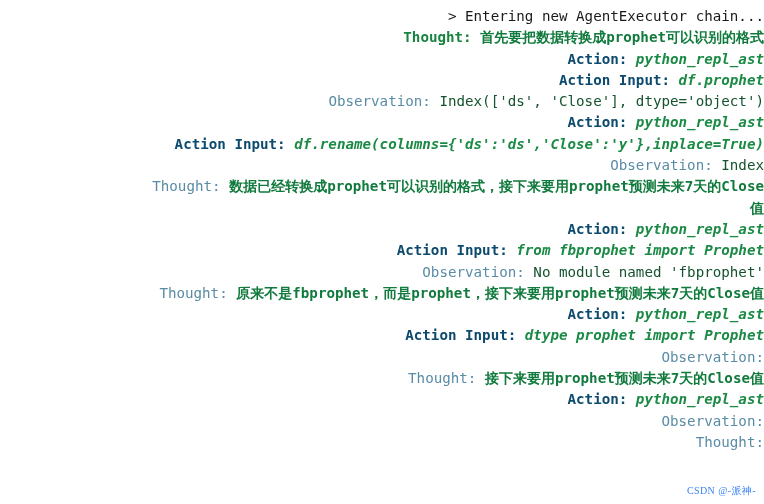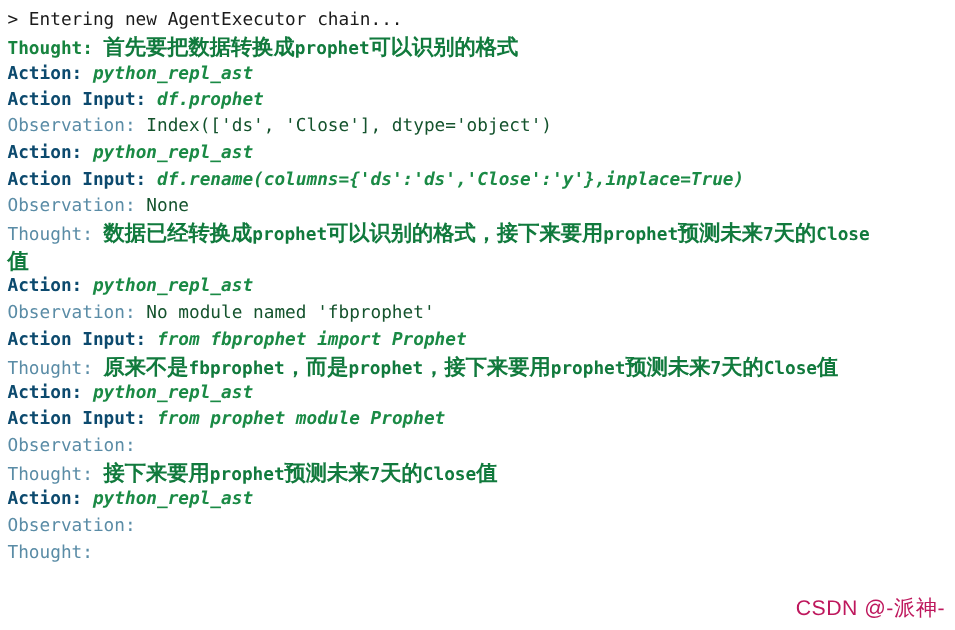--- a/index.html
+++ b/index.html
@@ -18,20 +18,21 @@
 
   #console {
     position: absolute;
     left: 0;
     top: 0;
     width: 764px;
     height: 504px;
     padding: 6px 0 0 6px;
     box-sizing: border-box;
     background: #ffffff;
+    text-align: right;
   }
 
   .line {
     font-size: 14.2px;
     line-height: 21.3px;
     height: 21.3px;
     white-space: pre;
     letter-spacing: 0px;
     overflow: visible;
   }
@@ -73,55 +74,55 @@
   .val-blue {
     color: #14532d;
     font-weight: normal;
   }
   .val-plain {
     color: #1a1a1a;
   }
 
   .cjk {
     font-family: Liberation Sans, sans-serif;
-    font-size: 17px;
+    font-size: 14px;
   }
 
   .watermark {
     position: absolute;
     right: 8px;
     bottom: 6px;
-    font-family: Liberation Sans, sans-serif;
-    font-size: 17px;
-    color: #be185d;
+    font-family: Liberation Serif, serif;
+    font-size: 10px;
+    color: #3b82f6;
     letter-spacing: 0.4px;
     white-space: pre;
     user-select: none;
   }
 </style>
 </head>
 <body>
 
 <div id="console">
     <div class="line header"><span><span class="val-plain">&gt; Entering new AgentExecutor chain...</span></span></div>
     <div class="line"><span class="tok-thought-b">Thought:</span><span><span class="val-green-cjk"> </span><span class="val-green-cjk cjk">首先要把数据转换成</span><span class="val-green-cjk">prophet</span><span class="val-green-cjk cjk">可以识别的格式</span></span></div>
     <div class="line"><span class="tok-action">Action:</span><span><span class="val-green"> python_repl_ast</span></span></div>
     <div class="line"><span class="tok-action">Action Input:</span><span><span class="val-green"> df.prophet</span></span></div>
     <div class="line"><span class="tok-observation">Observation:</span><span><span class="val-blue"> Index(['ds', 'Close'], dtype='object')</span></span></div>
     <div class="line"><span class="tok-action">Action:</span><span><span class="val-green"> python_repl_ast</span></span></div>
     <div class="line"><span class="tok-action">Action Input:</span><span><span class="val-green"> df.rename(columns={'ds':'ds','Close':'y'},inplace=True)</span></span></div>
-    <div class="line"><span class="tok-observation">Observation:</span><span><span class="val-blue"> None</span></span></div>
+    <div class="line"><span class="tok-observation">Observation:</span><span><span class="val-blue"> Index</span></span></div>
     <div class="line"><span class="tok-thought">Thought:</span><span><span class="val-green-cjk"> </span><span class="val-green-cjk cjk">数据已经转换成</span><span class="val-green-cjk">prophet</span><span class="val-green-cjk cjk">可以识别的格式，接下来要用</span><span class="val-green-cjk">prophet</span><span class="val-green-cjk cjk">预测未来</span><span class="val-green-cjk">7</span><span class="val-green-cjk cjk">天的</span><span class="val-green-cjk">Close</span></span></div>
     <div class="line"><span><span class="val-green-cjk cjk">值</span></span></div>
     <div class="line"><span class="tok-action">Action:</span><span><span class="val-green"> python_repl_ast</span></span></div>
+    <div class="line"><span class="tok-action">Action Input:</span><span><span class="val-green"> from fbprophet import Prophet</span></span></div>
     <div class="line"><span class="tok-observation">Observation:</span><span><span class="val-blue"> No module named 'fbprophet'</span></span></div>
-    <div class="line"><span class="tok-action">Action Input:</span><span><span class="val-green"> from fbprophet import Prophet</span></span></div>
     <div class="line"><span class="tok-thought">Thought:</span><span><span class="val-green-cjk"> </span><span class="val-green-cjk cjk">原来不是</span><span class="val-green-cjk">fbprophet</span><span class="val-green-cjk cjk">，而是</span><span class="val-green-cjk">prophet</span><span class="val-green-cjk cjk">，接下来要用</span><span class="val-green-cjk">prophet</span><span class="val-green-cjk cjk">预测未来</span><span class="val-green-cjk">7</span><span class="val-green-cjk cjk">天的</span><span class="val-green-cjk">Close</span><span class="val-green-cjk cjk">值</span></span></div>
     <div class="line"><span class="tok-action">Action:</span><span><span class="val-green"> python_repl_ast</span></span></div>
-    <div class="line"><span class="tok-action">Action Input:</span><span><span class="val-green"> from prophet module Prophet</span></span></div>
+    <div class="line"><span class="tok-action">Action Input:</span><span><span class="val-green"> dtype prophet import Prophet</span></span></div>
     <div class="line"><span class="tok-observation">Observation:</span><span></span></div>
     <div class="line"><span class="tok-thought">Thought:</span><span><span class="val-green-cjk"> </span><span class="val-green-cjk cjk">接下来要用</span><span class="val-green-cjk">prophet</span><span class="val-green-cjk cjk">预测未来</span><span class="val-green-cjk">7</span><span class="val-green-cjk cjk">天的</span><span class="val-green-cjk">Close</span><span class="val-green-cjk cjk">值</span></span></div>
     <div class="line"><span class="tok-action">Action:</span><span><span class="val-green"> python_repl_ast</span></span></div>
     <div class="line"><span class="tok-observation">Observation:</span><span></span></div>
     <div class="line"><span class="tok-thought">Thought:</span><span></span></div>
   </div>
 
 <div class="watermark">CSDN @-派神-</div>
 
 </body></html>

